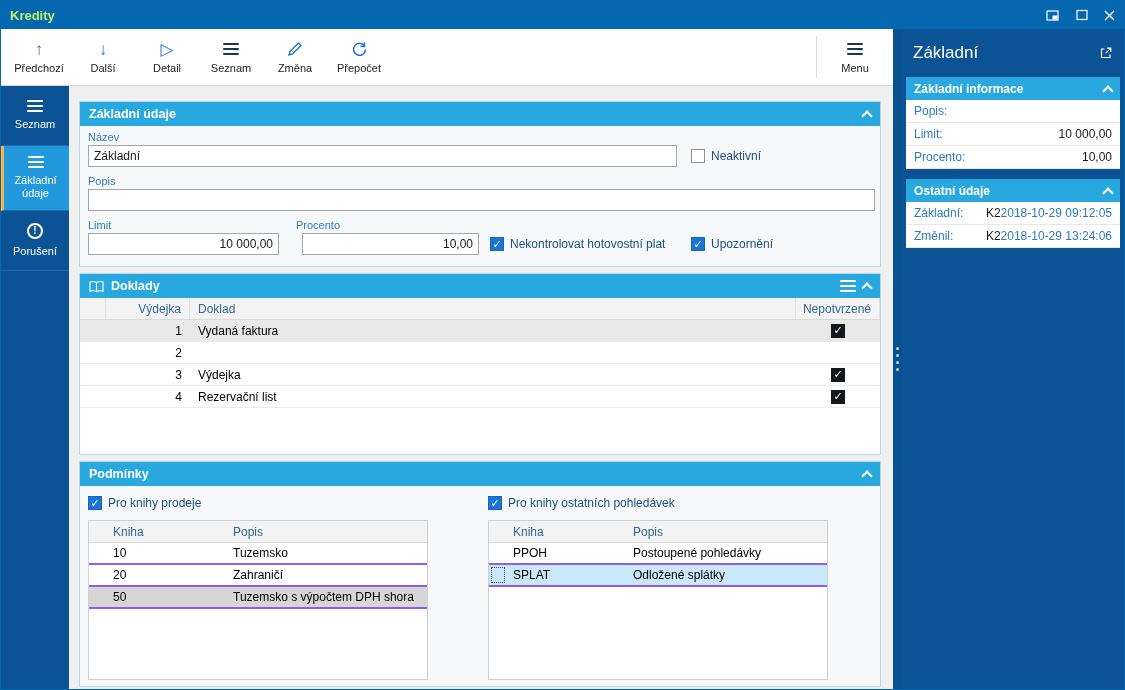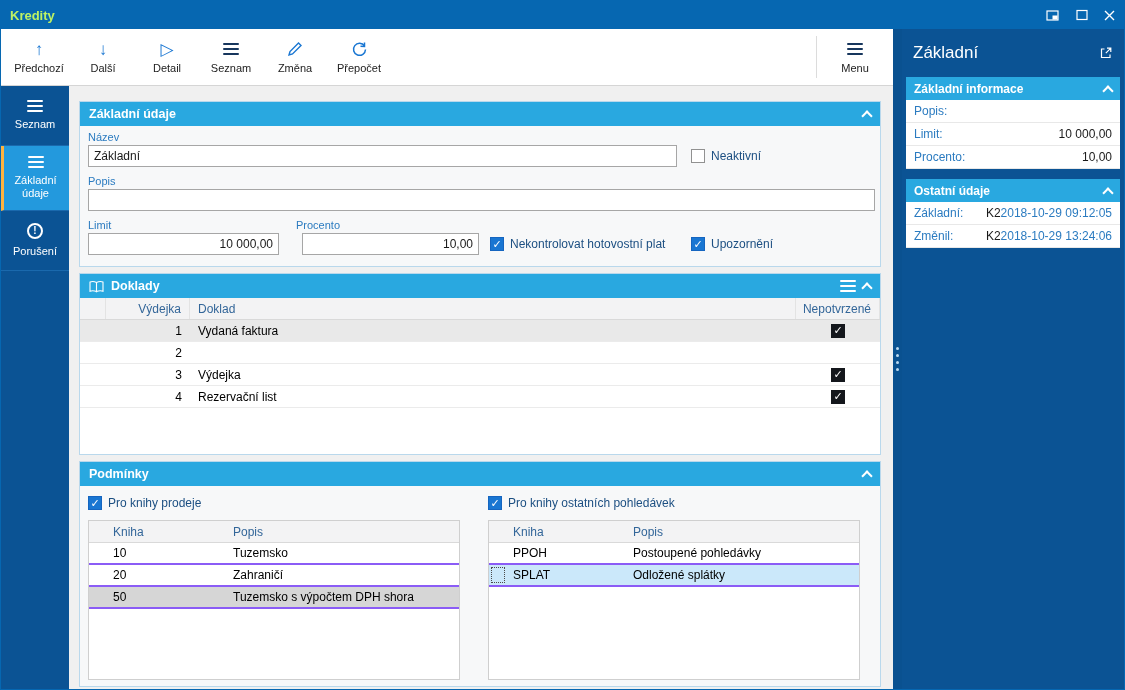--- a/index.html
+++ b/index.html
@@ -72,21 +72,21 @@
   .dk-row.header .dk-cell.num, .dk-row.header .dk-cell.right { justify-content:flex-end; }
   .dk-row.selected { background:#e9e9e9; }
   .dk-cell { padding:0 8px; overflow:hidden; white-space:nowrap; }
   .dk-cell.num { text-align:right; }
   .dk-cell.chk { display:flex; justify-content:center; }
 
   
   .p3-body { position:relative; height:200px; }
   .grp-cb-left { left:8px; top:10px; }
   .grp-cb-right { left:408px; top:10px; }
-  .bk-table { position:absolute; top:34px; width:372px; height:160px; background:#fff; border:1px solid #cfcfcf;
+  .bk-table { position:absolute; top:34px; width:340px; height:160px; background:#fff; border:1px solid #cfcfcf;
               display:flex; flex-direction:column; overflow:hidden; }
   .bk-left { left:8px; }
   .bk-right { left:408px; }
   .bk-row { display:grid; grid-template-columns:18px 120px 1fr; flex:0 0 22px; height:22px; border-bottom:2px solid #8b5cf6;
             font-size:12px; align-items:center; background:#fff; }
   .bk-row.header { background:#f3f3f4; color:#336699; border-bottom:1px solid #d9d9d9; }
   .bk-row.cursor { background:#d6d6d6; }
   .bk-row.selected { background:#cbe8fa; }
   .bk-cell { padding:0 6px; white-space:nowrap; overflow:hidden; height:100%; display:flex; align-items:center; }
   .bk-sel.focus { outline:1px dotted #4a4a4a; outline-offset:-3px; }

